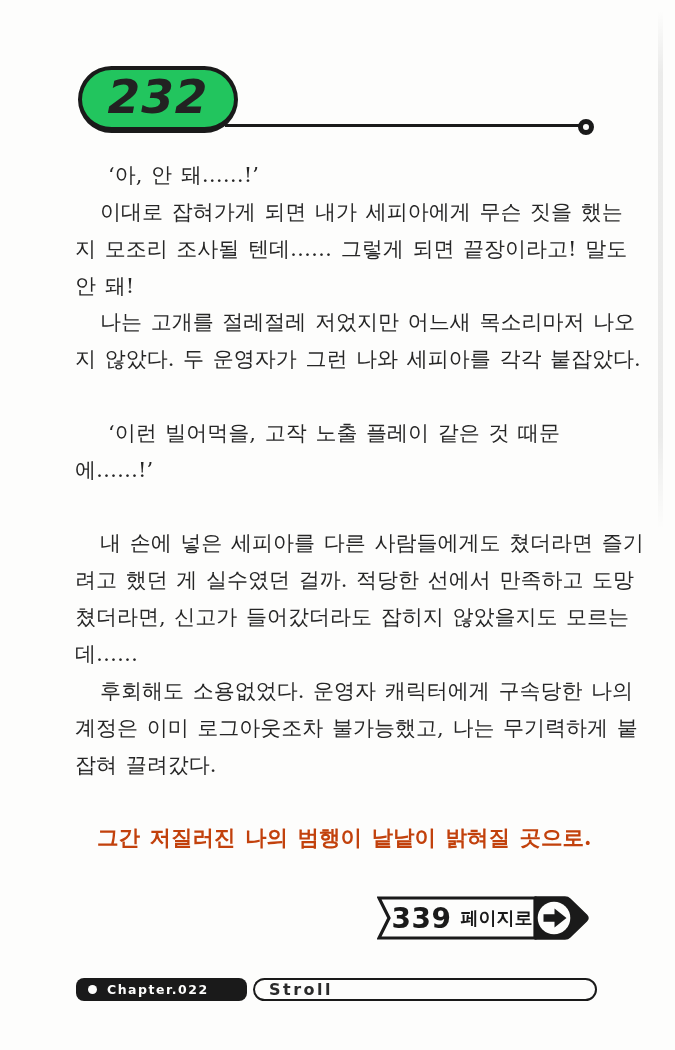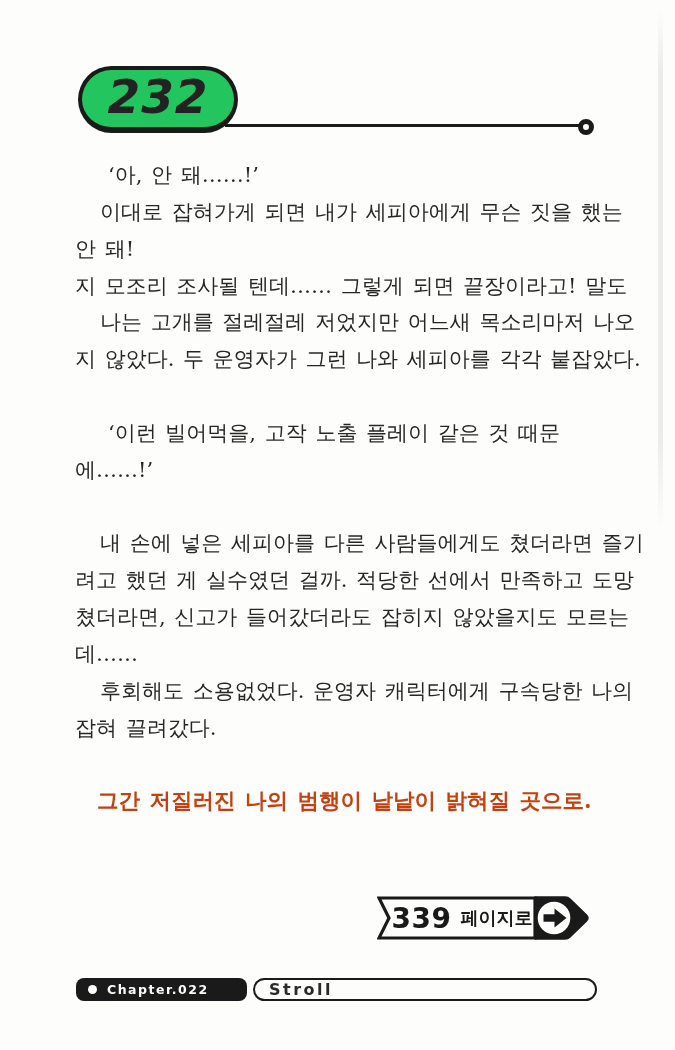--- a/index.html
+++ b/index.html
@@ -124,33 +124,34 @@
 
   <div class="header-rule"></div>
   <div class="header-ring"></div>
   <div class="page-badge">
     <span>232</span>
   </div>
 
   <div class="story">
       <div class="body-line" style="padding-left: 33px;">‘아, 안 돼……!’</div>
       <div class="body-line" style="padding-left: 25px;">이대로 잡혀가게 되면 내가 세피아에게 무슨 짓을 했는</div>
+      <div class="body-line" style="padding-left: 0px;">지 모조리 조사될 텐데…… 그렇게 되면 끝장이라고! 말도</div>
       <div class="body-line" style="padding-left: 0px;">안 돼!</div>
-      <div class="body-line" style="padding-left: 0px;">지 모조리 조사될 텐데…… 그렇게 되면 끝장이라고! 말도</div>
       <div class="body-line" style="padding-left: 25px;">나는 고개를 절레절레 저었지만 어느새 목소리마저 나오</div>
       <div class="body-line" style="padding-left: 0px;">지 않았다. 두 운영자가 그런 나와 세피아를 각각 붙잡았다.</div>
       <div class="body-line" style="padding-left: 0px;"></div>
       <div class="body-line" style="padding-left: 33px;">‘이런 빌어먹을, 고작 노출 플레이 같은 것 때문</div>
       <div class="body-line" style="padding-left: 0px;">에……!’</div>
       <div class="body-line" style="padding-left: 0px;"></div>
       <div class="body-line" style="padding-left: 25px;">내 손에 넣은 세피아를 다른 사람들에게도 쳤더라면 즐기</div>
       <div class="body-line" style="padding-left: 0px;">려고 했던 게 실수였던 걸까. 적당한 선에서 만족하고 도망</div>
       <div class="body-line" style="padding-left: 0px;">쳤더라면, 신고가 들어갔더라도 잡히지 않았을지도 모르는</div>
       <div class="body-line" style="padding-left: 0px;">데……</div>
       <div class="body-line" style="padding-left: 25px;">후회해도 소용없었다. 운영자 캐릭터에게 구속당한 나의</div>
+      <div class="body-line" style="padding-left: 0px;">계정은 이미 로그아웃조차 불가능했고, 나는 무기력하게 붙</div>
       <div class="body-line" style="padding-left: 0px;">잡혀 끌려갔다.</div>
       <div class="body-line" style="padding-left: 0px;"></div>
       <div class="body-line bold" style="padding-left: 22px;">그간 저질러진 나의 범행이 낱낱이 밝혀질 곳으로.</div>
     </div>
 
   <div class="nav-banner">
     <svg width="213" height="44" viewBox="0 0 213 44">
 
       <path d="M2,2 H158 V42 H2 L12,22 Z" fill="#fdfdfc" stroke="#1a1a1a" stroke-width="3.2" stroke-linejoin="miter"></path>
 

